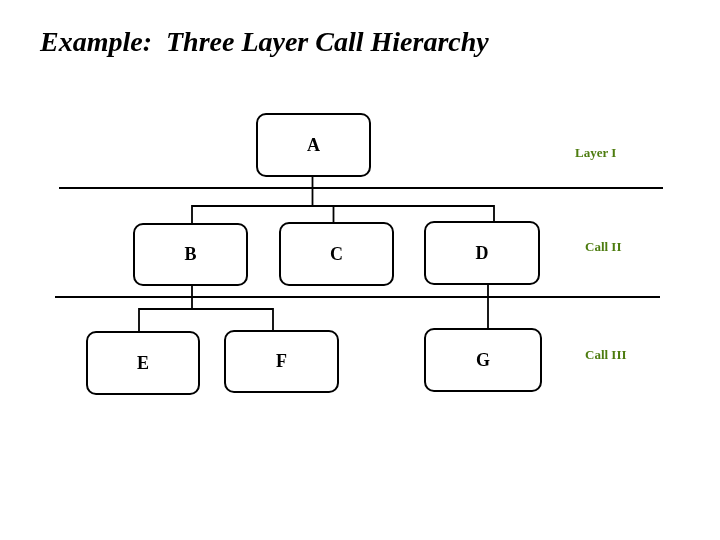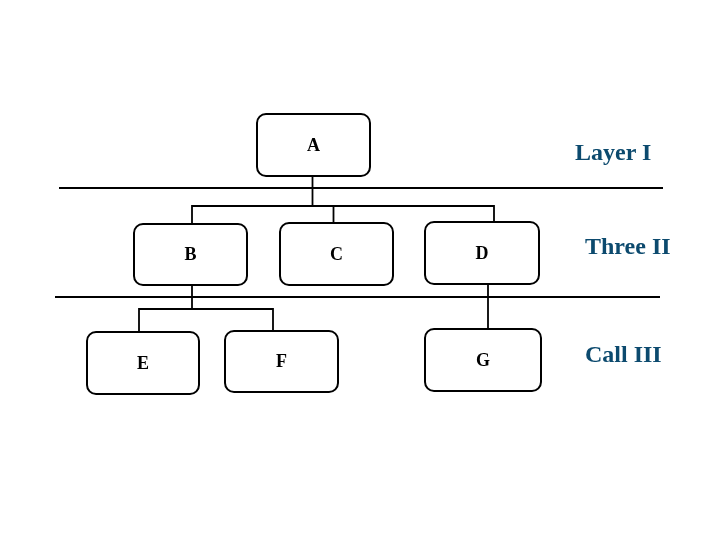--- a/index.html
+++ b/index.html
@@ -41,32 +41,33 @@
     border-radius: 10px;
     display: flex;
     align-items: center;
     justify-content: center;
     font-size: 18px;
     font-weight: bold;
     color: #000000;
   }
   .layer-label {
     position: absolute;
-    font-size: 24px;
+    font-size: 13px;
     font-weight: bold;
     line-height: 19px;
-    color: #0c4a6e;
+    color: #4d7c0f;
     white-space: pre;
   }
 </style>
 </head>
 <body>
 
 <div id="slide">
 
+  <div class="slide-title">Example:  Three Layer Call Hierarchy</div>
 
   <svg class="lines" viewBox="0 0 720 540">
 
     <line x1="59" y1="188" x2="663" y2="188" stroke="#000000" stroke-width="2"></line>
     <line x1="55" y1="297" x2="660" y2="297" stroke="#000000" stroke-width="2"></line>
 
     <line x1="312.5" y1="176" x2="312.5" y2="207" stroke="#000000" stroke-width="1.8"></line>
     <path d="M192 226 L192 206 L494 206 L494 226" fill="none" stroke="#000000" stroke-width="1.8"></path>
     <line x1="333.5" y1="206" x2="333.5" y2="226" stroke="#000000" stroke-width="1.8"></line>
 
@@ -94,16 +95,16 @@
     <span>E</span>
   </div>
   <div class="node" style="left:224px; top:330px; width:115px; height:63px;">
     <span>F</span>
   </div>
   <div class="node" style="left:424px; top:328px; width:118px; height:64px;">
     <span>G</span>
   </div>
 
   <div class="layer-label" style="left:575px; top:143px;">Layer I</div>
-  <div class="layer-label" style="left:585px; top:237px;">Three II</div>
+  <div class="layer-label" style="left:585px; top:237px;">Call II</div>
   <div class="layer-label" style="left:585px; top:345px;">Call III</div>
 
 </div>
 
 </body></html>

